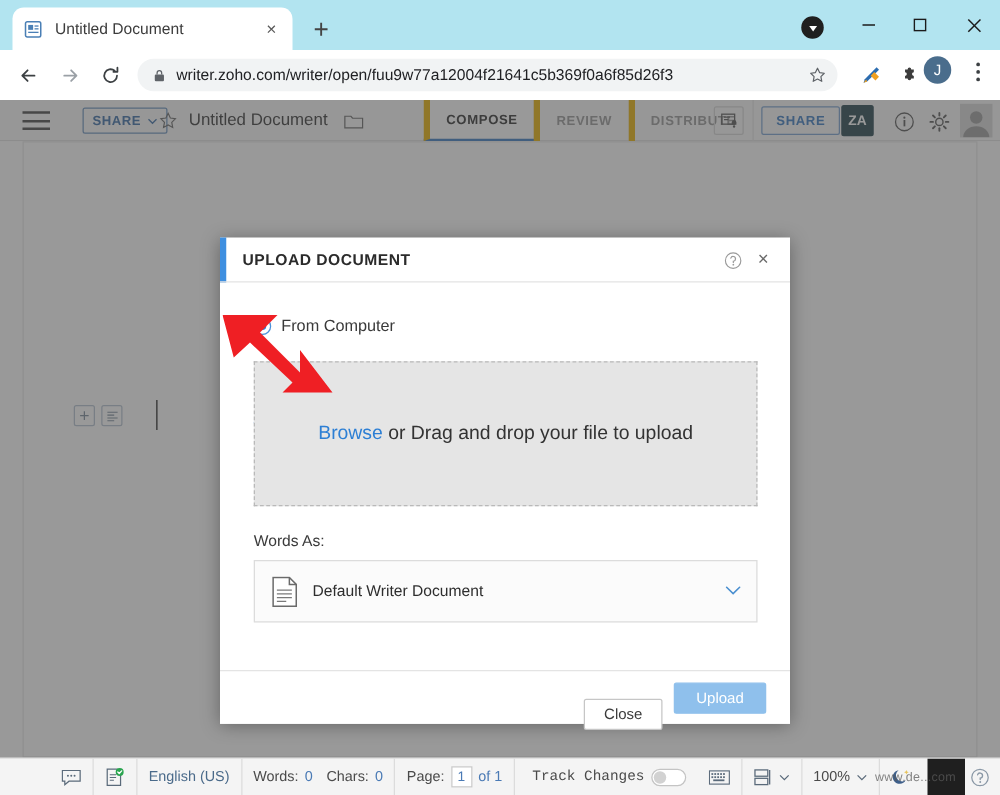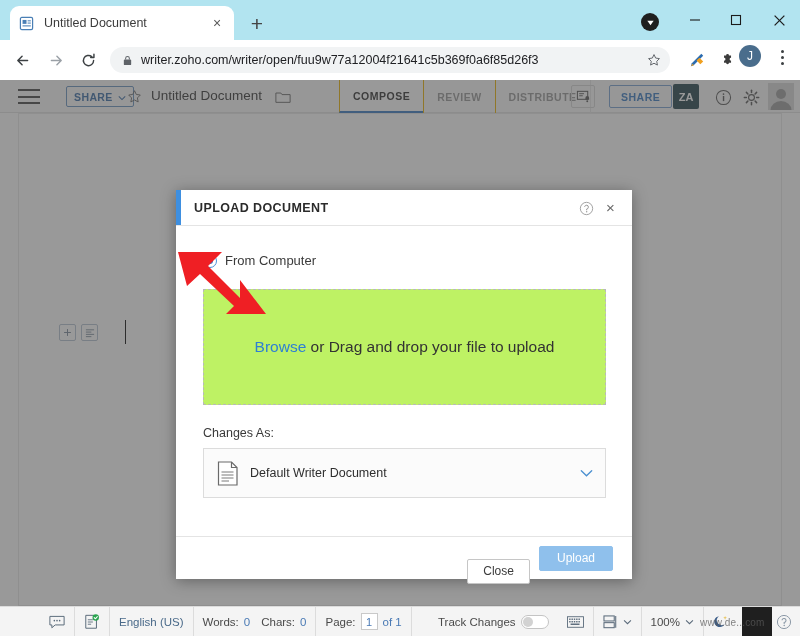--- a/index.html
+++ b/index.html
@@ -128,21 +128,21 @@
   .folder-icon {
     position: absolute; left: 274px; top: 8px; width: 18px; height: 17px;
     display: flex; align-items: center; justify-content: center; color: #6b6b6b;
   }
   .mode-tabs {
     position: absolute; left: 340px; top: 0; height: 33px; display: flex;
   }
   .mode-tab {
     height: 33px; padding: 0 13px; display: flex; align-items: center;
     font-size: 10.5px; font-weight: bold; letter-spacing: .5px; color: #9a9a9a;
-    border-left: 1px solid #eab308; border-right: 1px solid #e6e6e6;
+    border-left: 5px solid #eab308; border-right: 1px solid #e6e6e6;
     margin-left: -1px;
   }
   .mode-tab.active { color: #333; border-bottom: 2px solid #3d7dc4; background: #fff; }
   .hdr-icon-btn {
     position: absolute; top: 5px; width: 24px; height: 23px;
     border: 1px solid #d7d7d7; border-radius: 2px;
     display: flex; align-items: center; justify-content: center; color: #5a5a5a;
   }
   .notif-btn { left: 571px; }
   .share-btn {
@@ -187,21 +187,21 @@
   
   .statusbar {
     position: absolute; left: 0; top: 606px; width: 800px; height: 30px;
     background: #f4f4f4; border-top: 1px solid #dcdcdc;
     display: flex; align-items: center; font-size: 11.5px; color: #4a6a8a; padding-left: 40px;
   }
   .sb-cell {
     height: 30px; display: flex; align-items: center; padding: 0 9px; gap: 5px;
     border-right: 1px solid #dcdcdc;
   }
-  .sb-cell.nb { border-right: none; }
+  .sb-cell.nb { border-right: none; font-family: Liberation Mono, monospace; }
   .sb-num { color: #4a7ab5; }
   .sb-pagebox {
     border: 1px solid #c9c9c9; background: #fff; min-width: 17px; height: 17px;
     display: flex; align-items: center; justify-content: center; color: #4a7ab5; font-size: 11px;
   }
   .sb-right { margin-left: auto; display: flex; align-items: center; height: 30px; }
   .toggle {
     width: 28px; height: 14px; border-radius: 7px; background: #fff;
     border: 1px solid #c4c4c4; position: relative;
   }
@@ -256,21 +256,21 @@
     width: 14px; height: 14px; border-radius: 50%;
     border: 1px solid #4a90d9; background: #fff; position: relative; flex: 0 0 auto;
   }
   .radio.on::after {
     content: ""; position: absolute; left: 3px; top: 3px; width: 6px; height: 6px;
     border-radius: 50%; background: #2f7fd4;
   }
 
   .dropzone {
     position: absolute; left: 27px; top: 63px; width: 403px; height: 116px;
-    border: 1px dashed #b9b9b9; background: #bef264;
+    border: 1px dashed #b9b9b9; background: #e5e5e5;
     display: flex; flex-direction: row; align-items: center; justify-content: center;
   }
   .dz-main { font-size: 15.5px; color: #333; }
   .dz-main .browse { color: #2d7fd4; }
   .dz-sub {
     margin-top: 16px; font-size: 8.5px; color: #7d7d7d;
     text-align: center; line-height: 1.55; max-width: 370px;
   }
 
   .upload-as-label {
@@ -661,21 +661,21 @@
           <span>From URL</span>
         </label>
       </div>
 
       <div class="dropzone">
         <div class="dz-main">
           <span class="browse">Browse</span><span> or Drag and drop your file to upload</span>
         </div>
       </div>
 
-      <div class="upload-as-label">Changes As:</div>
+      <div class="upload-as-label">Words As:</div>
 
       <div class="select-box">
         <span class="sel-doc-icon">
           <svg width="22" height="25" viewBox="0 0 22 25">
             <path d="M1.5 1 h13 l5.5 5.5 V24 H1.5 Z" fill="#fff" stroke="#6a6a6a" stroke-width="1.2"></path>
             <path d="M14.5 1 V6.5 H20" fill="none" stroke="#6a6a6a" stroke-width="1.2"></path>
             <g stroke="#7a7a7a" stroke-width="1">
               <line x1="4.5" y1="11" x2="16.5" y2="11"></line>
               <line x1="4.5" y1="14" x2="16.5" y2="14"></line>
               <line x1="4.5" y1="17" x2="16.5" y2="17"></line>

